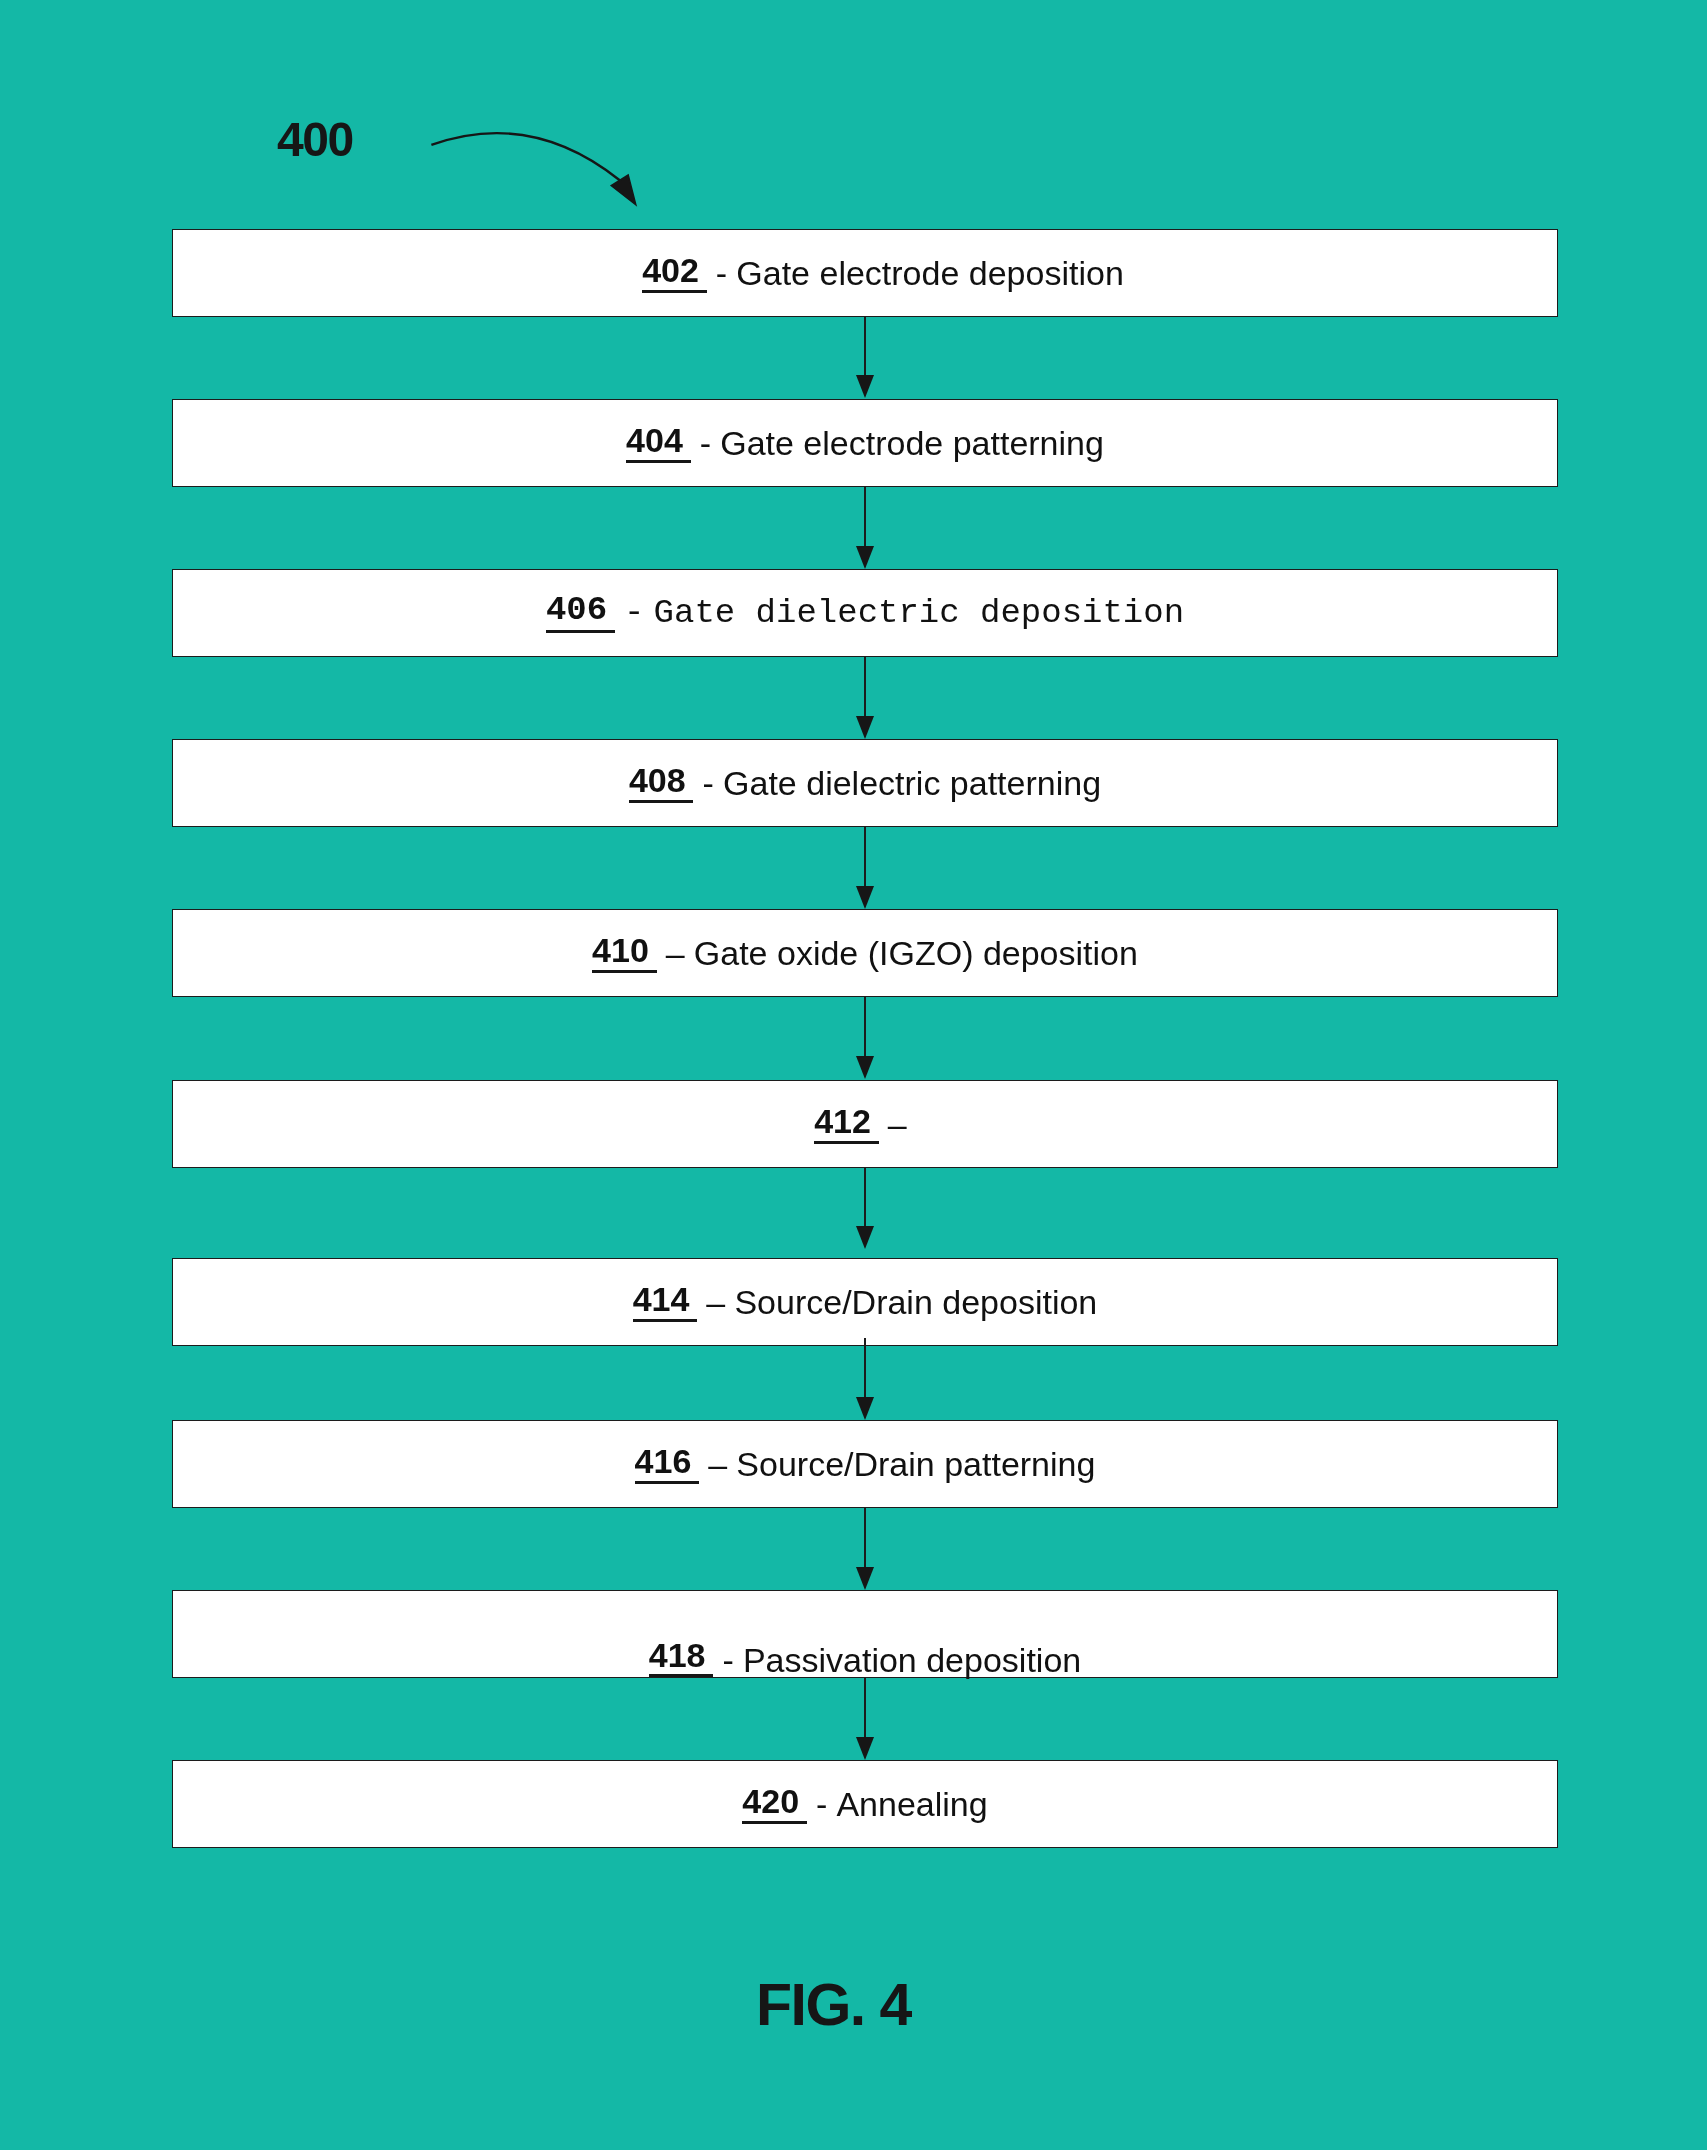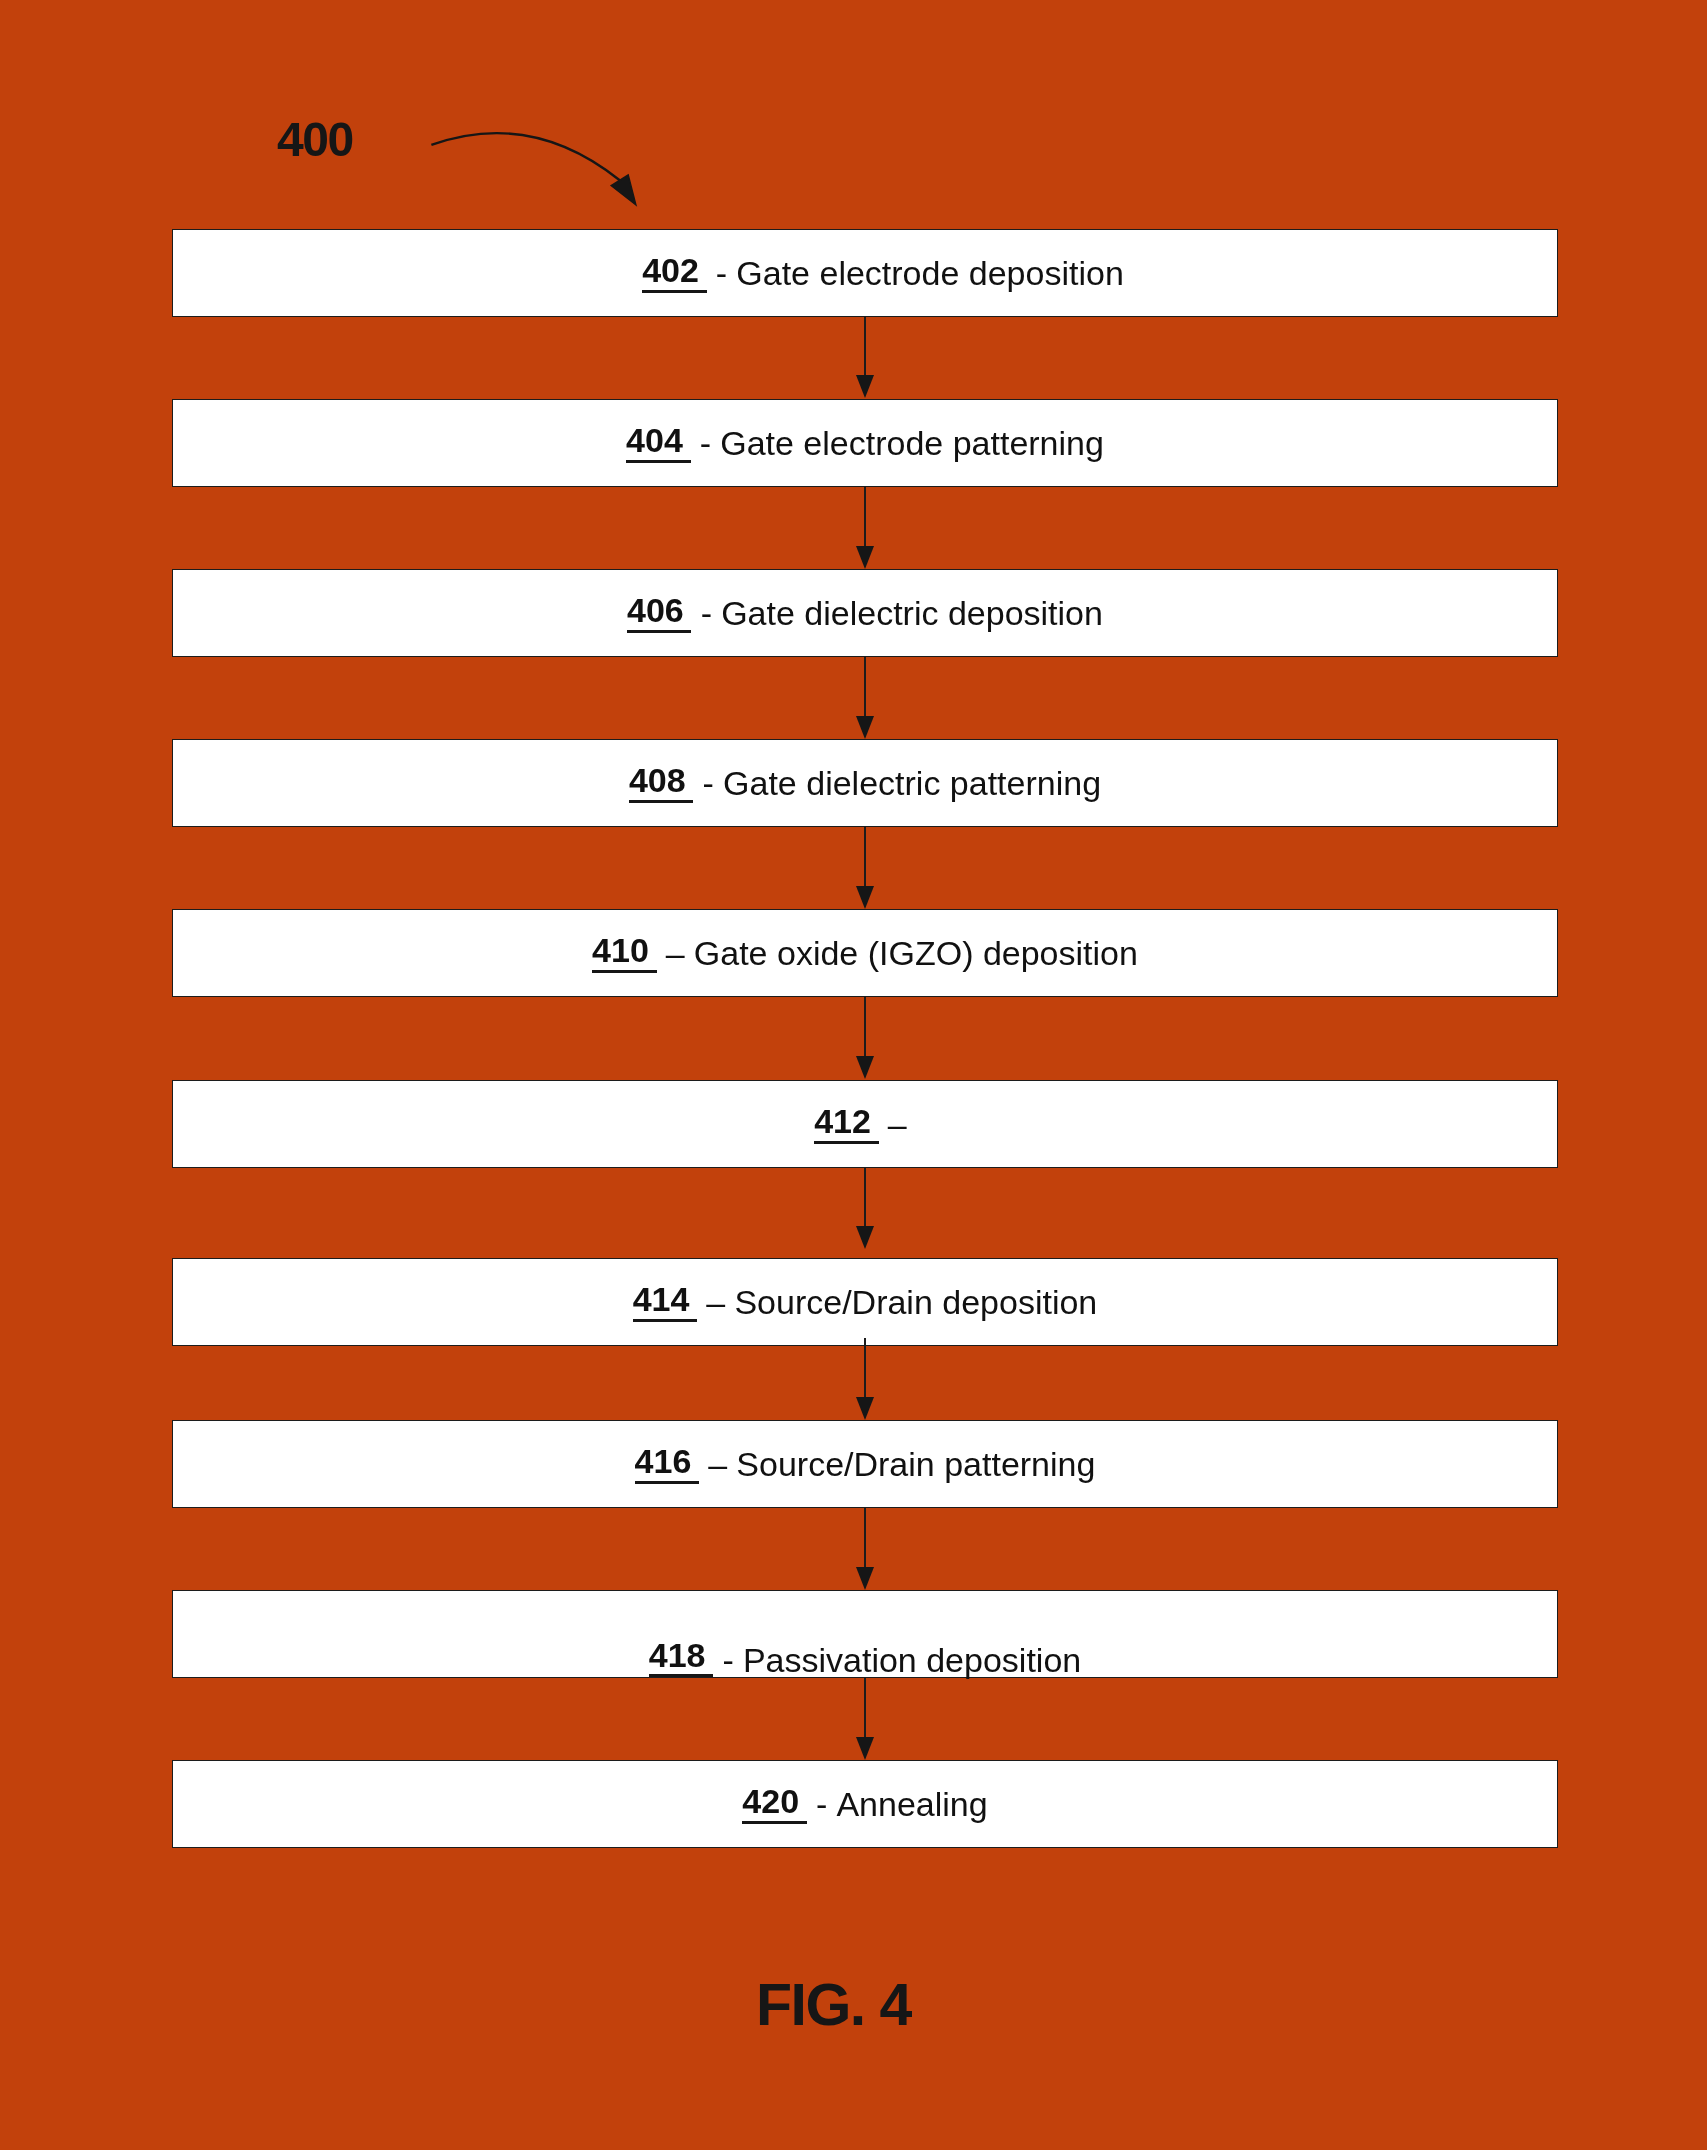--- a/index.html
+++ b/index.html
@@ -4,21 +4,21 @@
 <style>
   html, body {
     margin: 0;
     padding: 0;
     background: #ffffff;
   }
   .page {
     position: relative;
     width: 1708px;
     height: 2151px;
-    background: #c2410c;
+    background: #14b8a6;
     font-family: "Liberation Sans", sans-serif;
     color: #111111;
     overflow: hidden;
   }
   .ref-label {
     position: absolute;
     left: 277px;
     top: 116px;
     font-size: 48px;
     font-weight: 700;
@@ -110,21 +110,21 @@
       <div class="step-box" style="top: 229px; padding-left: 36px;"><span class="step-num">402</span><span class="step-sep">-</span><span class="step-lbl">Gate electrode deposition</span></div>
       <div class="connector" style="top: 316px; height: 82px;">
         <div class="line" style="height: 61px;"></div>
         <div class="head"></div>
       </div>
       <div class="step-box" style="top: 399px;"><span class="step-num">404</span><span class="step-sep">-</span><span class="step-lbl">Gate electrode patterning</span></div>
       <div class="connector" style="top: 487px; height: 82px;">
         <div class="line" style="height: 61px;"></div>
         <div class="head"></div>
       </div>
-      <div class="step-box" style="top: 569px;"><span class="step-num">406</span><span class="step-sep">-</span><span class="step-lbl">Gate dielectric deposition</span></div>
+      <div class="step-box" style="top: 569px; font-family: Liberation Mono, monospace;"><span class="step-num">406</span><span class="step-sep">-</span><span class="step-lbl">Gate dielectric deposition</span></div>
       <div class="connector" style="top: 657px; height: 82px;">
         <div class="line" style="height: 61px;"></div>
         <div class="head"></div>
       </div>
       <div class="step-box" style="top: 739px;"><span class="step-num">408</span><span class="step-sep">-</span><span class="step-lbl">Gate dielectric patterning</span></div>
       <div class="connector" style="top: 827px; height: 82px;">
         <div class="line" style="height: 61px;"></div>
         <div class="head"></div>
       </div>
       <div class="step-box" style="top: 909px;"><span class="step-num">410</span><span class="step-sep">–</span><span class="step-lbl">Gate oxide (IGZO) deposition</span></div>

